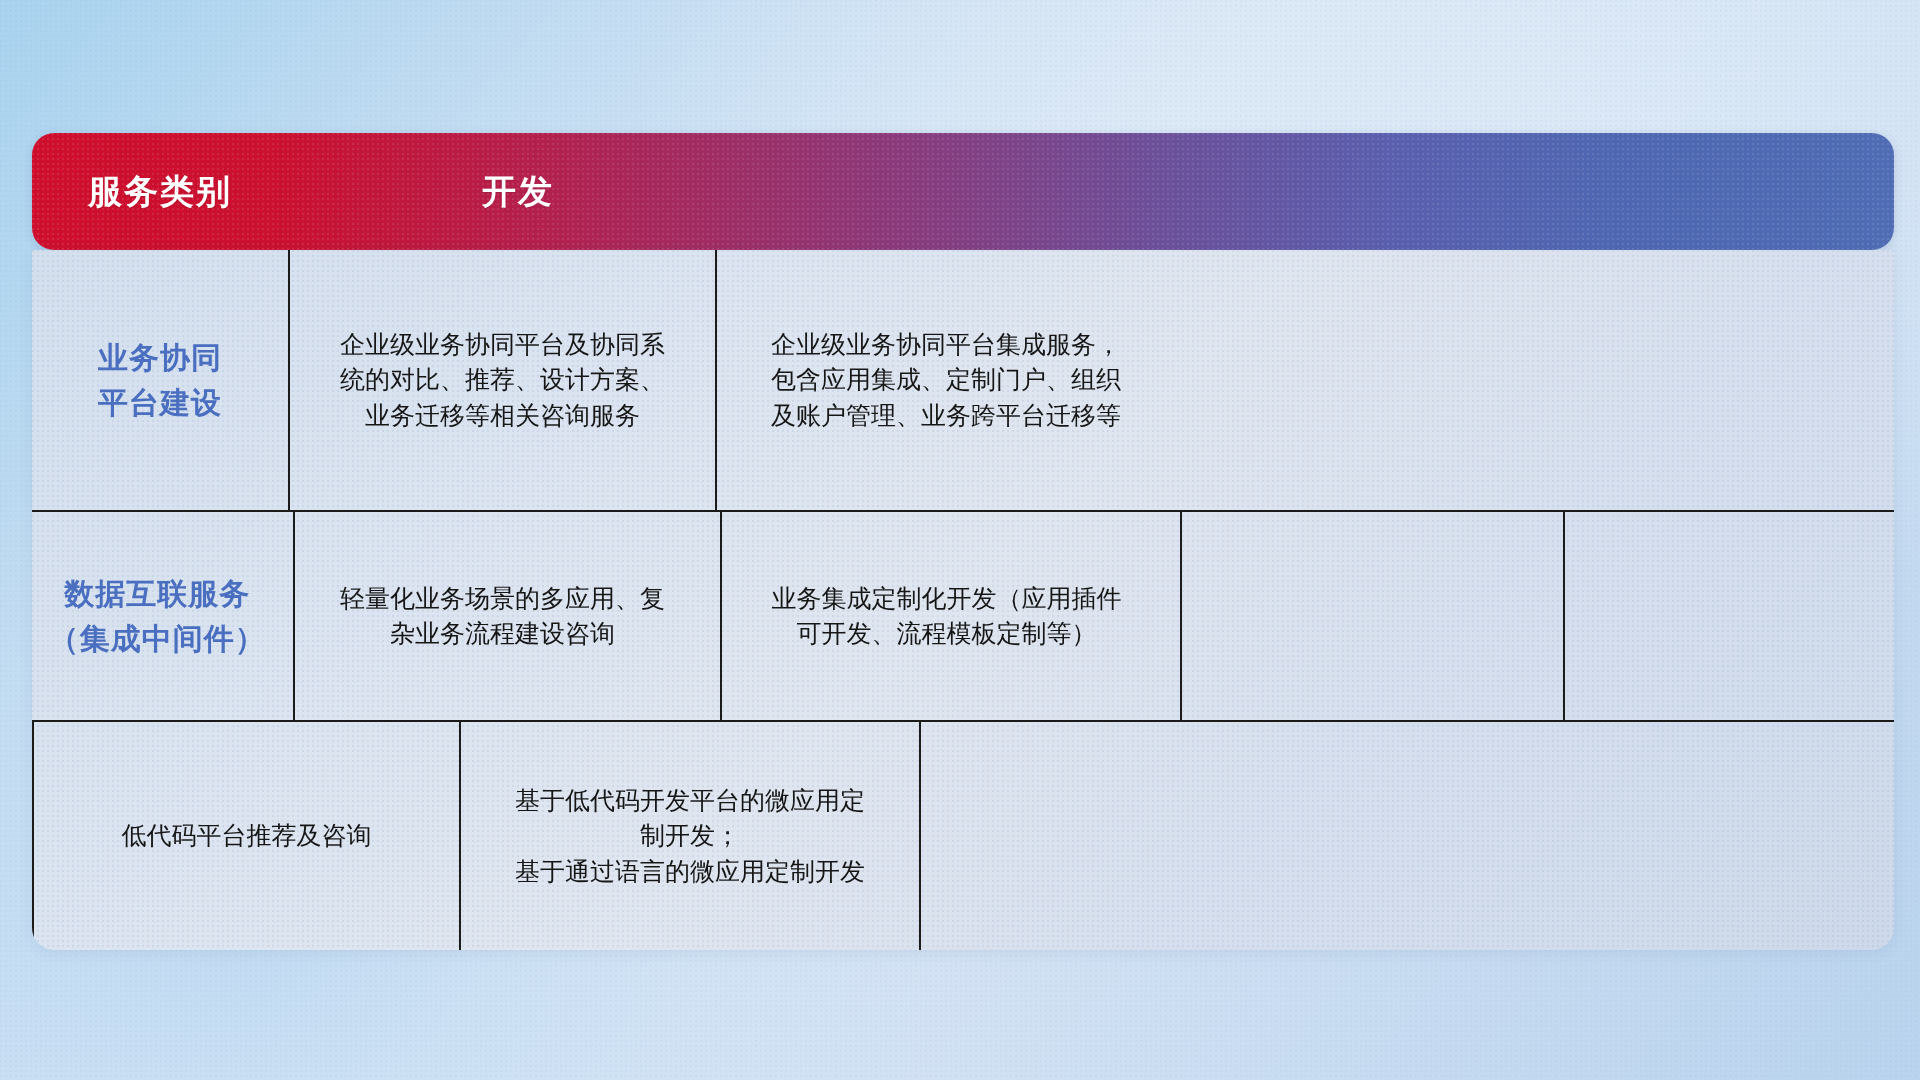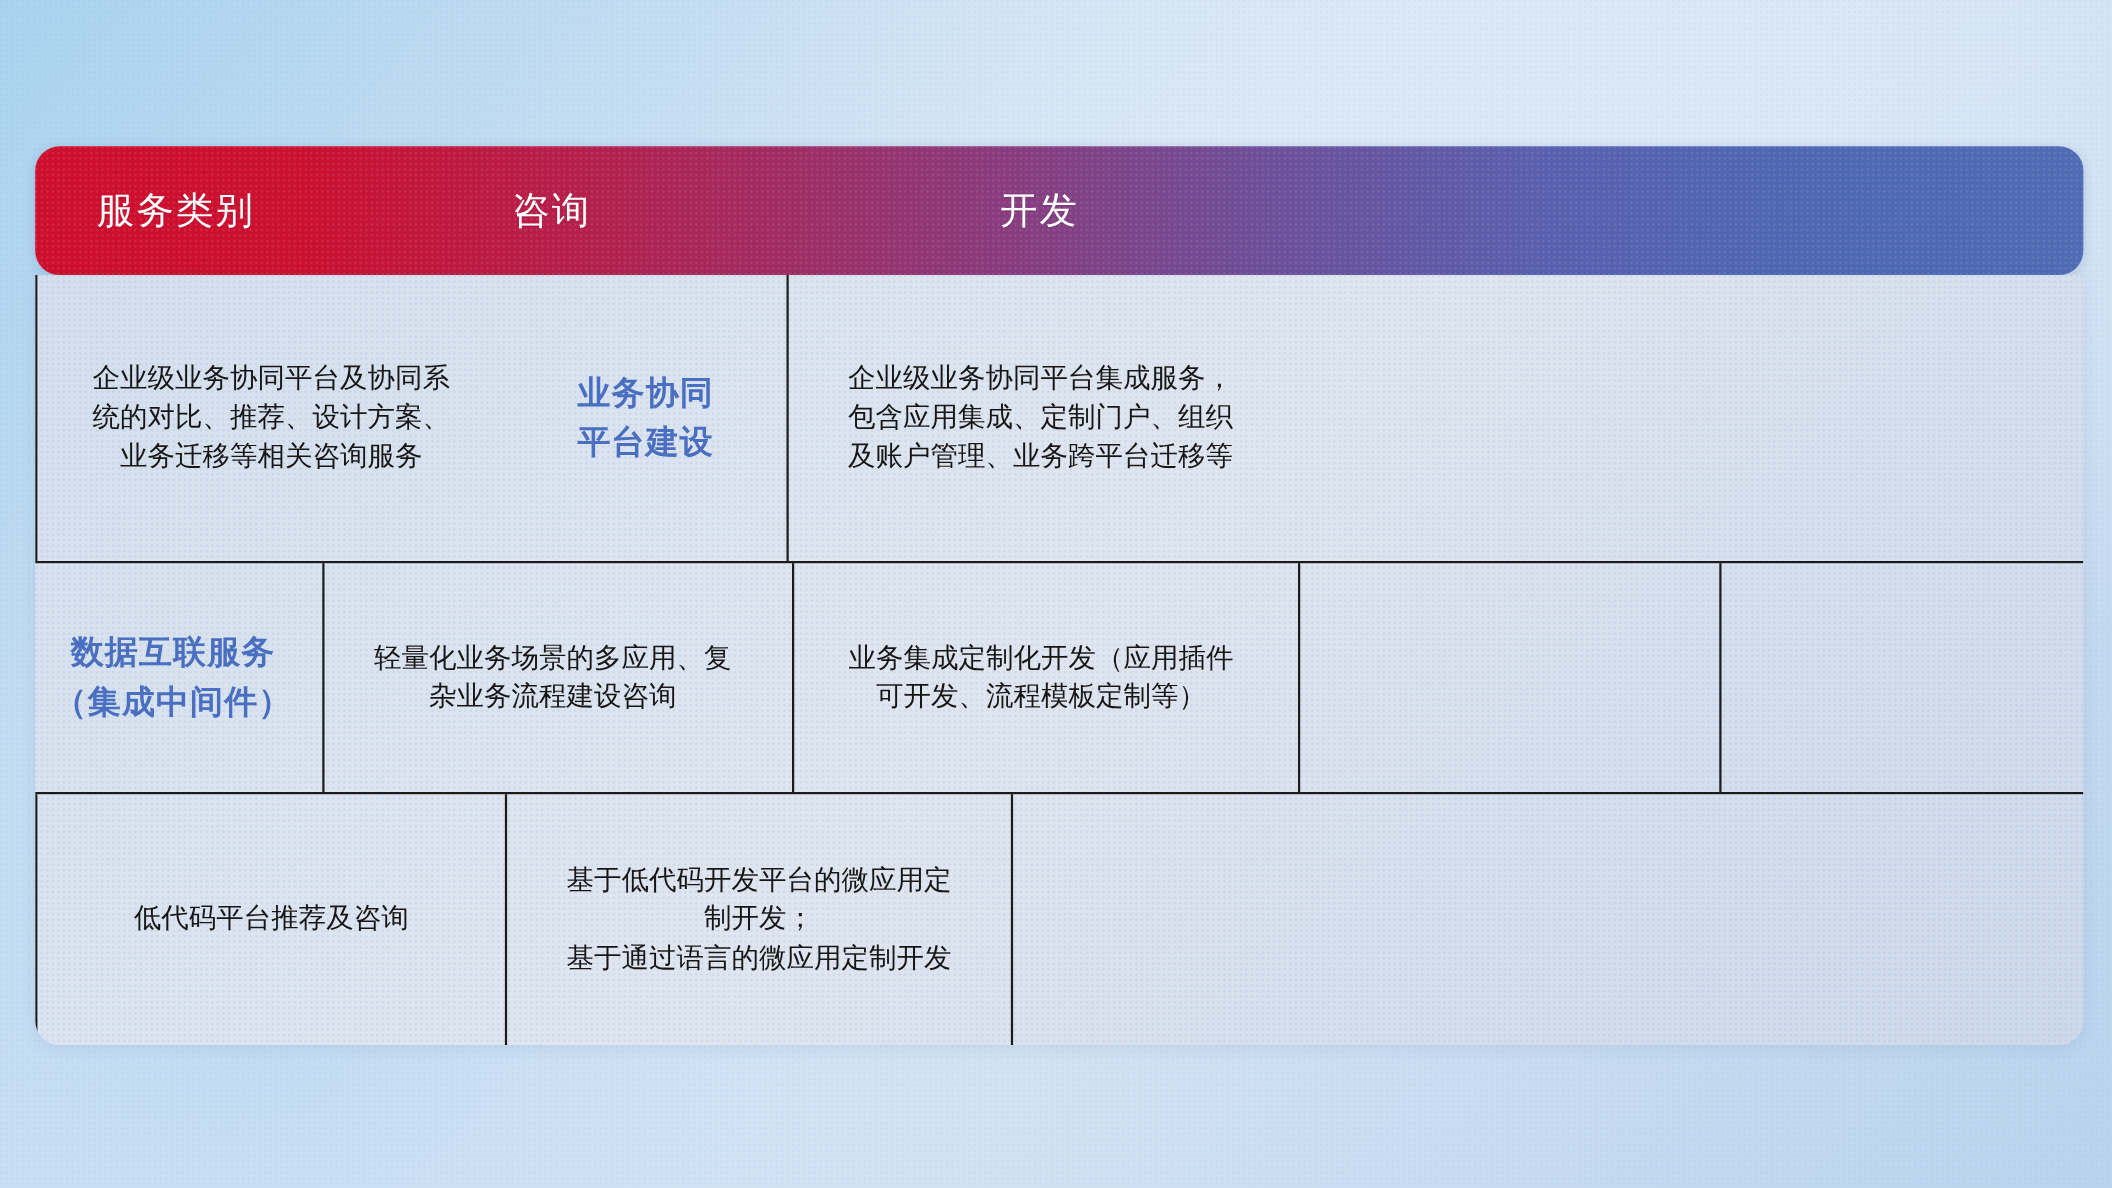--- a/index.html
+++ b/index.html
@@ -67,21 +67,21 @@
     background-image: radial-gradient(circle at 1px 1px, rgba(255,255,255,.10) 1px, transparent 1.4px);
     background-size: 5px 5px;
     pointer-events: none;
   }
   .th {
     display: flex;
     align-items: center;
     justify-content: center;
     color: #ffffff;
     font-size: 34px;
-    font-weight: normal;
+    font-weight: bold;
     letter-spacing: 2px;
     text-shadow: 0 1px 2px rgba(0,0,0,.12);
     position: relative;
     z-index: 2;
   }
 
   
   .tbody {
     background: linear-gradient(135deg, #d4dfee 0%, #dbe4f0 28%, #e0e6ef 50%, #d6dfee 72%, #cdd9ea 100%);
     border-bottom-left-radius: 22px;
@@ -142,32 +142,31 @@
 </head>
 <body>
 
 <div class="bg"></div>
 <div class="bg-noise"></div>
 
 <div class="table-wrap">
 
   <div class="thead">
     <div class="th c0">服务类别</div>
-    <div class="th c1">咨询</div>
     <div class="th c2">开发</div>
   </div>
 
   <div class="tbody">
 
     <div class="tr r0">
+      <div class="td first c0">业务协同
+平台建设</div>
       <div class="td c1">企业级业务协同平台及协同系
 统的对比、推荐、设计方案、
 业务迁移等相关咨询服务</div>
-      <div class="td first c0">业务协同
-平台建设</div>
       <div class="td c2">企业级业务协同平台集成服务，
 包含应用集成、定制门户、组织
 及账户管理、业务跨平台迁移等</div>
     </div>
 
     <div class="tr r1">
       <div class="td first c0">数据互联服务
 （集成中间件）</div>
       <div class="td c1">轻量化业务场景的多应用、复
 杂业务流程建设咨询</div>

